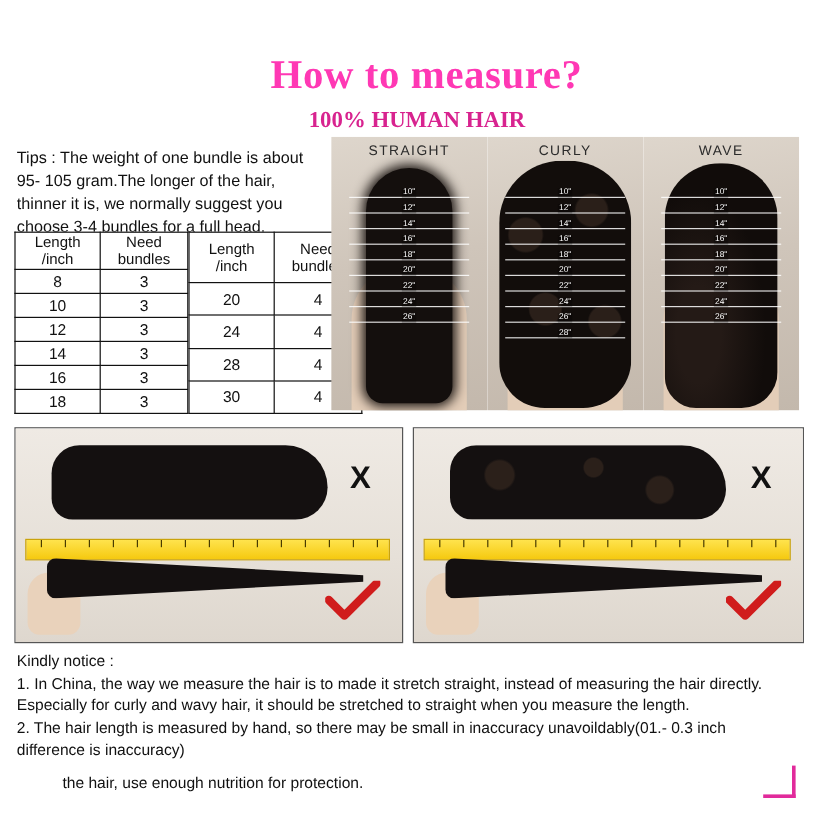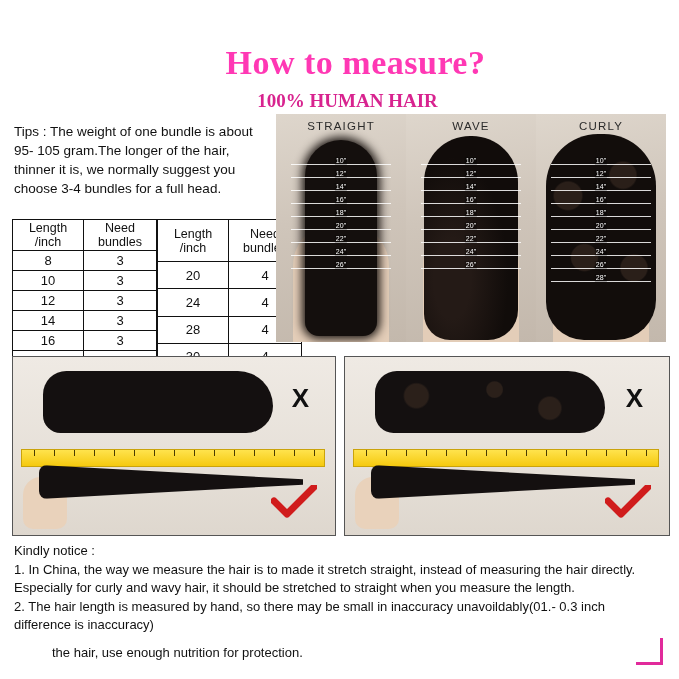--- a/index.html
+++ b/index.html
@@ -38,21 +38,21 @@
   
   .tips{
     position:absolute;top:122px;left:14px;width:250px;
     font-size:13.5px;
     line-height:19px;
     color:#111;
   }
 
   
   .tables{
-    position:absolute;top:219px;left:12px;
+    position:absolute;top:193px;left:12px;
     display:flex;
   }
   table.len{
     border-collapse:collapse;
     font-size:13px;
     background:#fff;
   }
   table.len td,table.len th{
     border:1px solid #111;
     padding:1px 4px;
@@ -358,21 +358,21 @@
             <div class="line"></div>
             <div class="num">26"</div>
           </div>
       </div>
       <div class="cap">STRAIGHT</div>
     </div>
 
     <div class="photo">
       <div class="bg"></div>
       <div class="body-shape"></div>
-      <div class="hair wave"></div>
+      <div class="hair curly"></div>
       <div class="ruler">
         <div class="tick">
             <div class="line"></div>
             <div class="num">10"</div>
           </div>
         <div class="tick">
             <div class="line"></div>
             <div class="num">12"</div>
           </div>
         <div class="tick">
@@ -396,28 +396,32 @@
             <div class="num">22"</div>
           </div>
         <div class="tick">
             <div class="line"></div>
             <div class="num">24"</div>
           </div>
         <div class="tick">
             <div class="line"></div>
             <div class="num">26"</div>
           </div>
+        <div class="tick">
+            <div class="line"></div>
+            <div class="num">28"</div>
+          </div>
       </div>
-      <div class="cap">WAVE</div>
+      <div class="cap">CURLY</div>
     </div>
 
     <div class="photo">
       <div class="bg"></div>
       <div class="body-shape"></div>
-      <div class="hair curly"></div>
+      <div class="hair wave"></div>
       <div class="ruler">
         <div class="tick">
             <div class="line"></div>
             <div class="num">10"</div>
           </div>
         <div class="tick">
             <div class="line"></div>
             <div class="num">12"</div>
           </div>
         <div class="tick">
@@ -441,26 +445,22 @@
             <div class="num">22"</div>
           </div>
         <div class="tick">
             <div class="line"></div>
             <div class="num">24"</div>
           </div>
         <div class="tick">
             <div class="line"></div>
             <div class="num">26"</div>
           </div>
-        <div class="tick">
-            <div class="line"></div>
-            <div class="num">28"</div>
-          </div>
       </div>
-      <div class="cap">CURLY</div>
+      <div class="cap">WAVE</div>
     </div>
   </div>
 
   <div class="panel left">
     <div class="scene"></div>
     <div class="bundle-top"></div>
     <div class="hand l"></div>
     <div class="tape">
       <div class="t" style="left:12px"></div>
         <div class="t" style="left:32px"></div>

